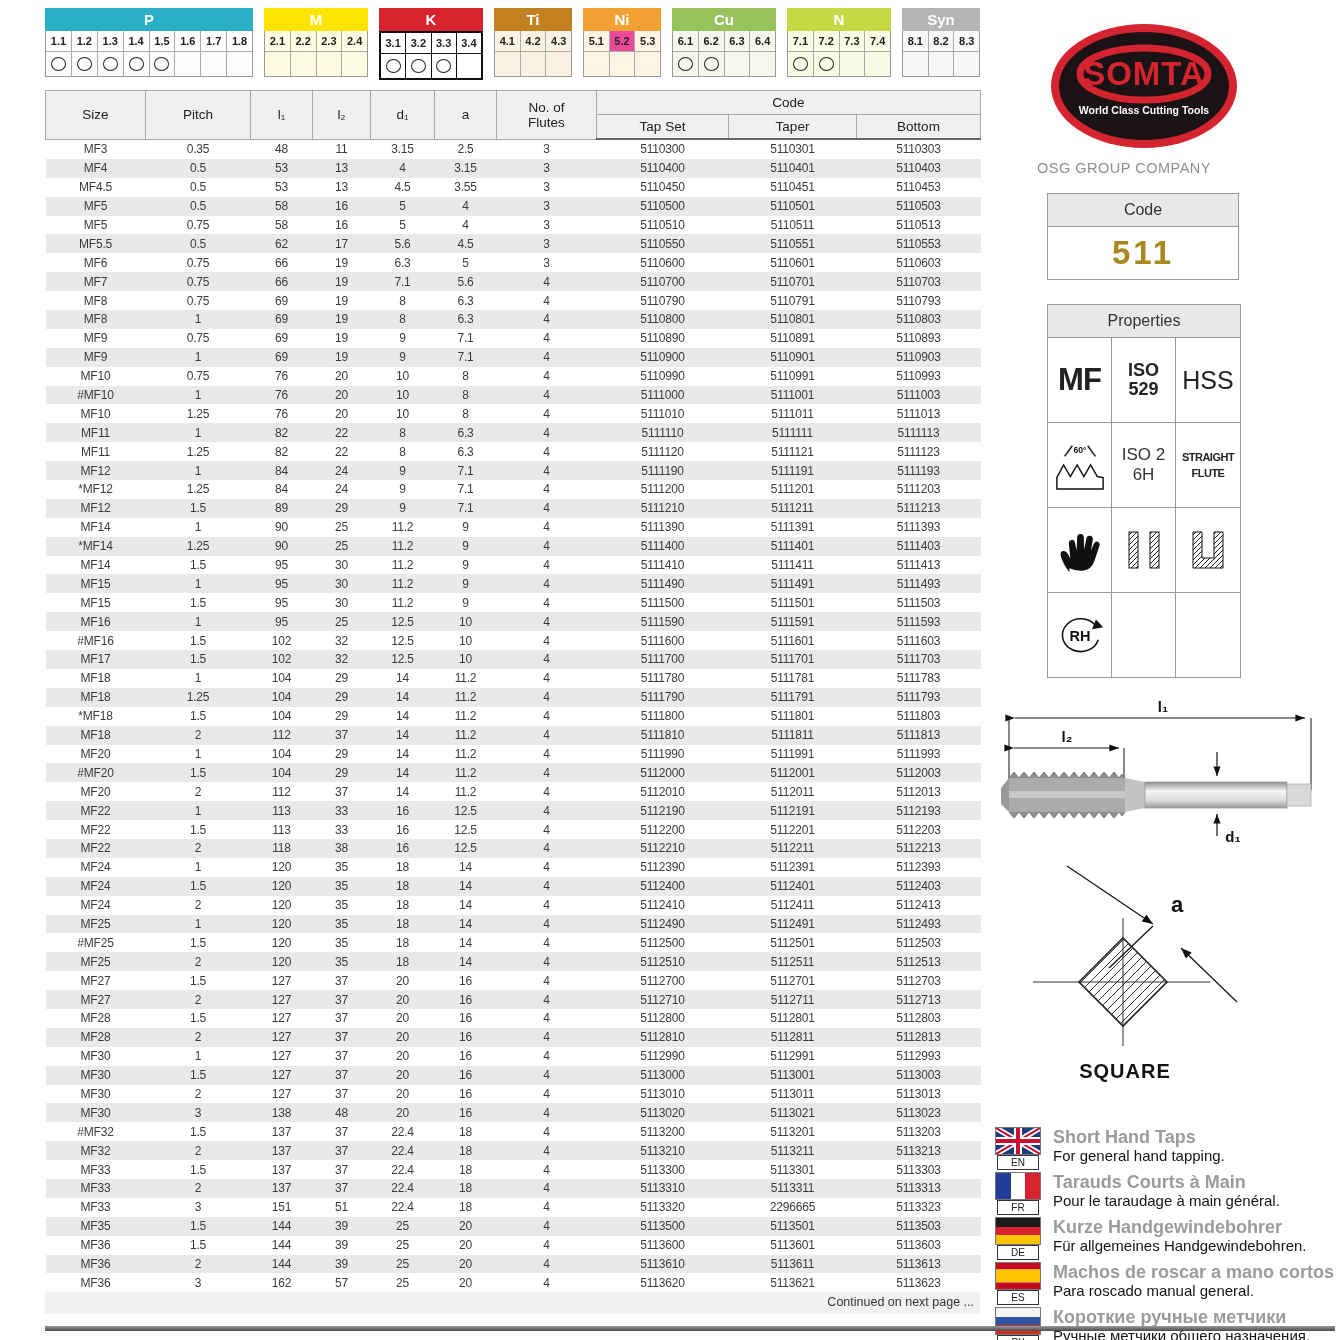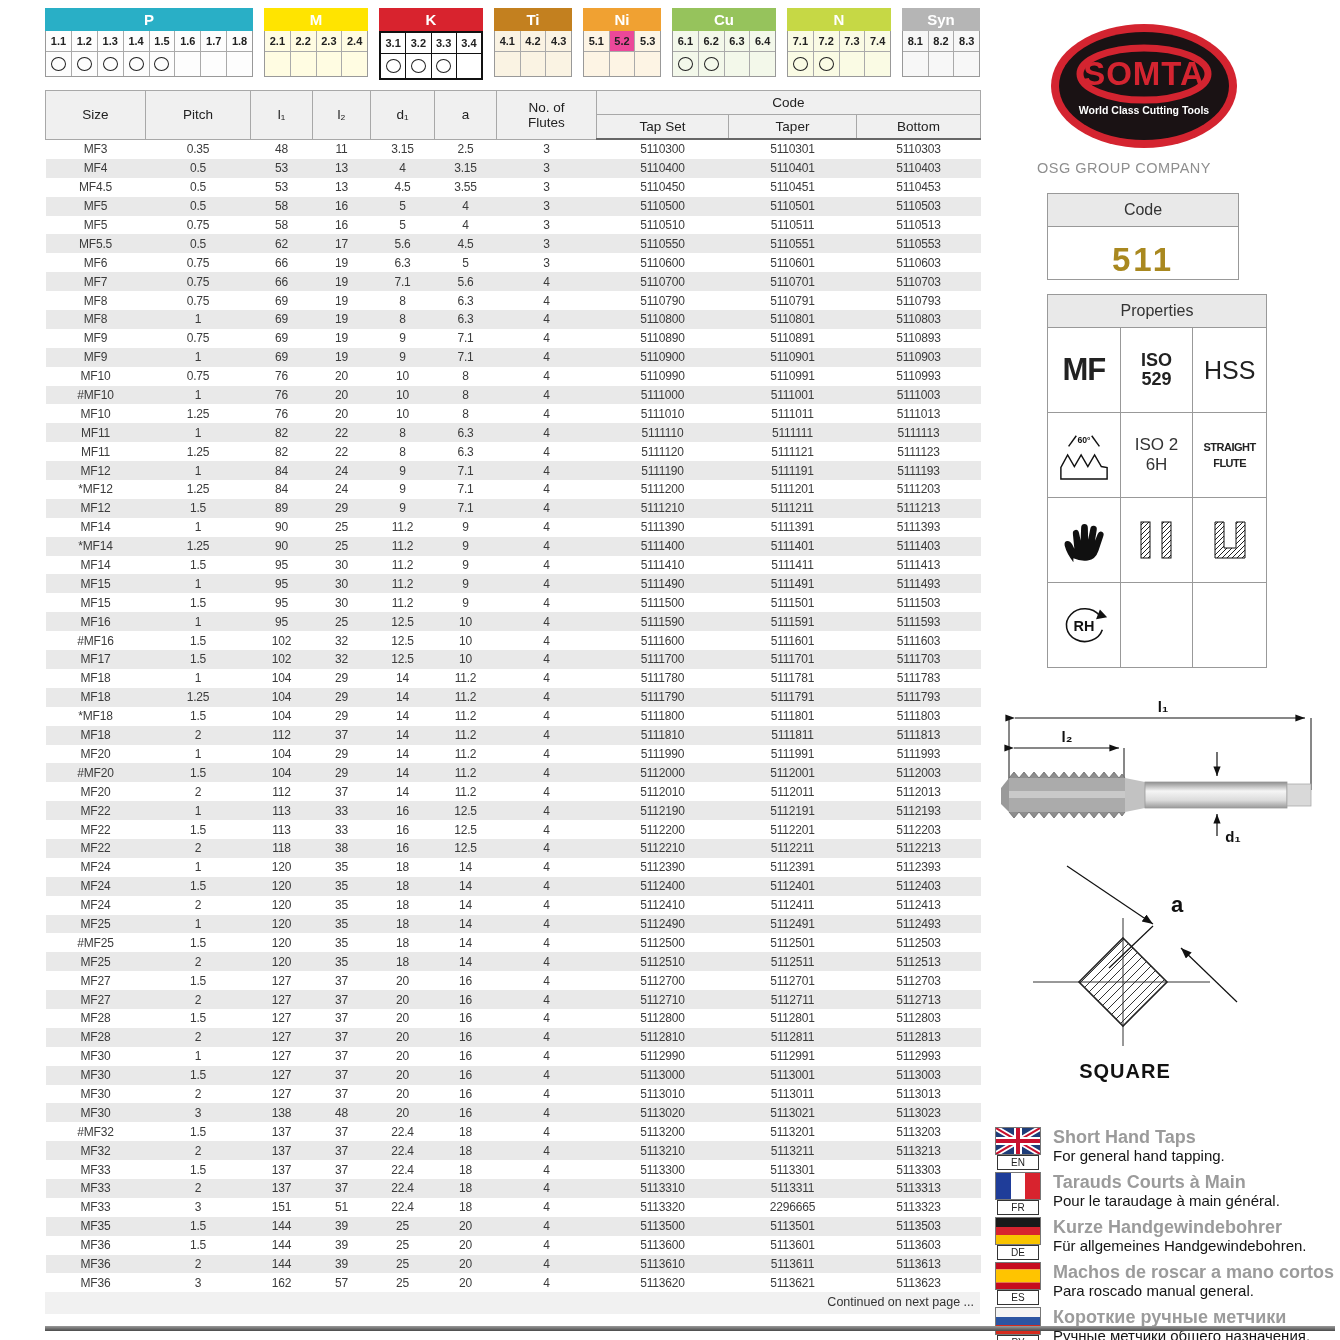--- a/index.html
+++ b/index.html
@@ -30,23 +30,23 @@
   tbody tr:nth-child(even){background:#e9e9e9;}
   .footer-note{background:#f1f1f1;text-align:right;font-size:12.5px;color:#333;padding:3px 6px 2px 0;height:17px;}
 
   .bottom-rule{position:absolute;left:45px;top:1326px;width:1290px;height:5px;background:linear-gradient(#9a9a9a,#4a4a4a);}
 
   
   .logo{position:absolute;left:1048px;top:22px;width:192px;height:134px;}
   .company{position:absolute;left:1012px;top:160px;width:224px;text-align:center;font-size:14.5px;font-weight:400;color:#8f8f8f;letter-spacing:0.5px;}
   .box-h{height:32px;line-height:32px;background:#e9e9e9;border:1px solid #999;text-align:center;font-size:16px;color:#333;}
   .code-box{position:absolute;left:1047px;top:193px;width:192px;}
-  .code-body{height:52px;border:1px solid #999;border-top:none;display:flex;align-items:flex-end;justify-content:center;background:#fff;}
+  .code-body{height:52px;border:1px solid #999;border-top:none;display:flex;align-items:center;justify-content:center;background:#fff;}
   .code-val{font-size:33px;font-weight:800;color:#a9881f;letter-spacing:3px;}
-  .props{position:absolute;left:1047px;top:294px;width:220px;}
+  .props{position:absolute;left:1047px;top:304px;width:194px;}
   .props-grid{display:grid;grid-template-columns:repeat(3,1fr);border:1px solid #999;border-top:none;background:#fff;}
   .prop-cell{height:84px;border-right:1px solid #999;border-bottom:1px solid #999;display:flex;flex-direction:column;align-items:center;justify-content:center;text-align:center;}
   .props-grid .prop-cell:nth-child(3n){border-right:none;}
   .props-grid .prop-cell:nth-child(n+10){border-bottom:none;}
   .c-mf{font-size:31px;font-weight:900;letter-spacing:-1px;}
   .c-b18 div{font-size:18px;font-weight:800;line-height:19px;}
   .c-hss{font-size:25px;font-weight:400;}
   .c-r18 div{font-size:17px;line-height:20px;color:#333;}
   .c-cond div{font-size:11px;font-weight:800;line-height:16px;letter-spacing:-0.5px;}
   .tap{position:absolute;left:995px;top:696px;width:345px;height:165px;}

